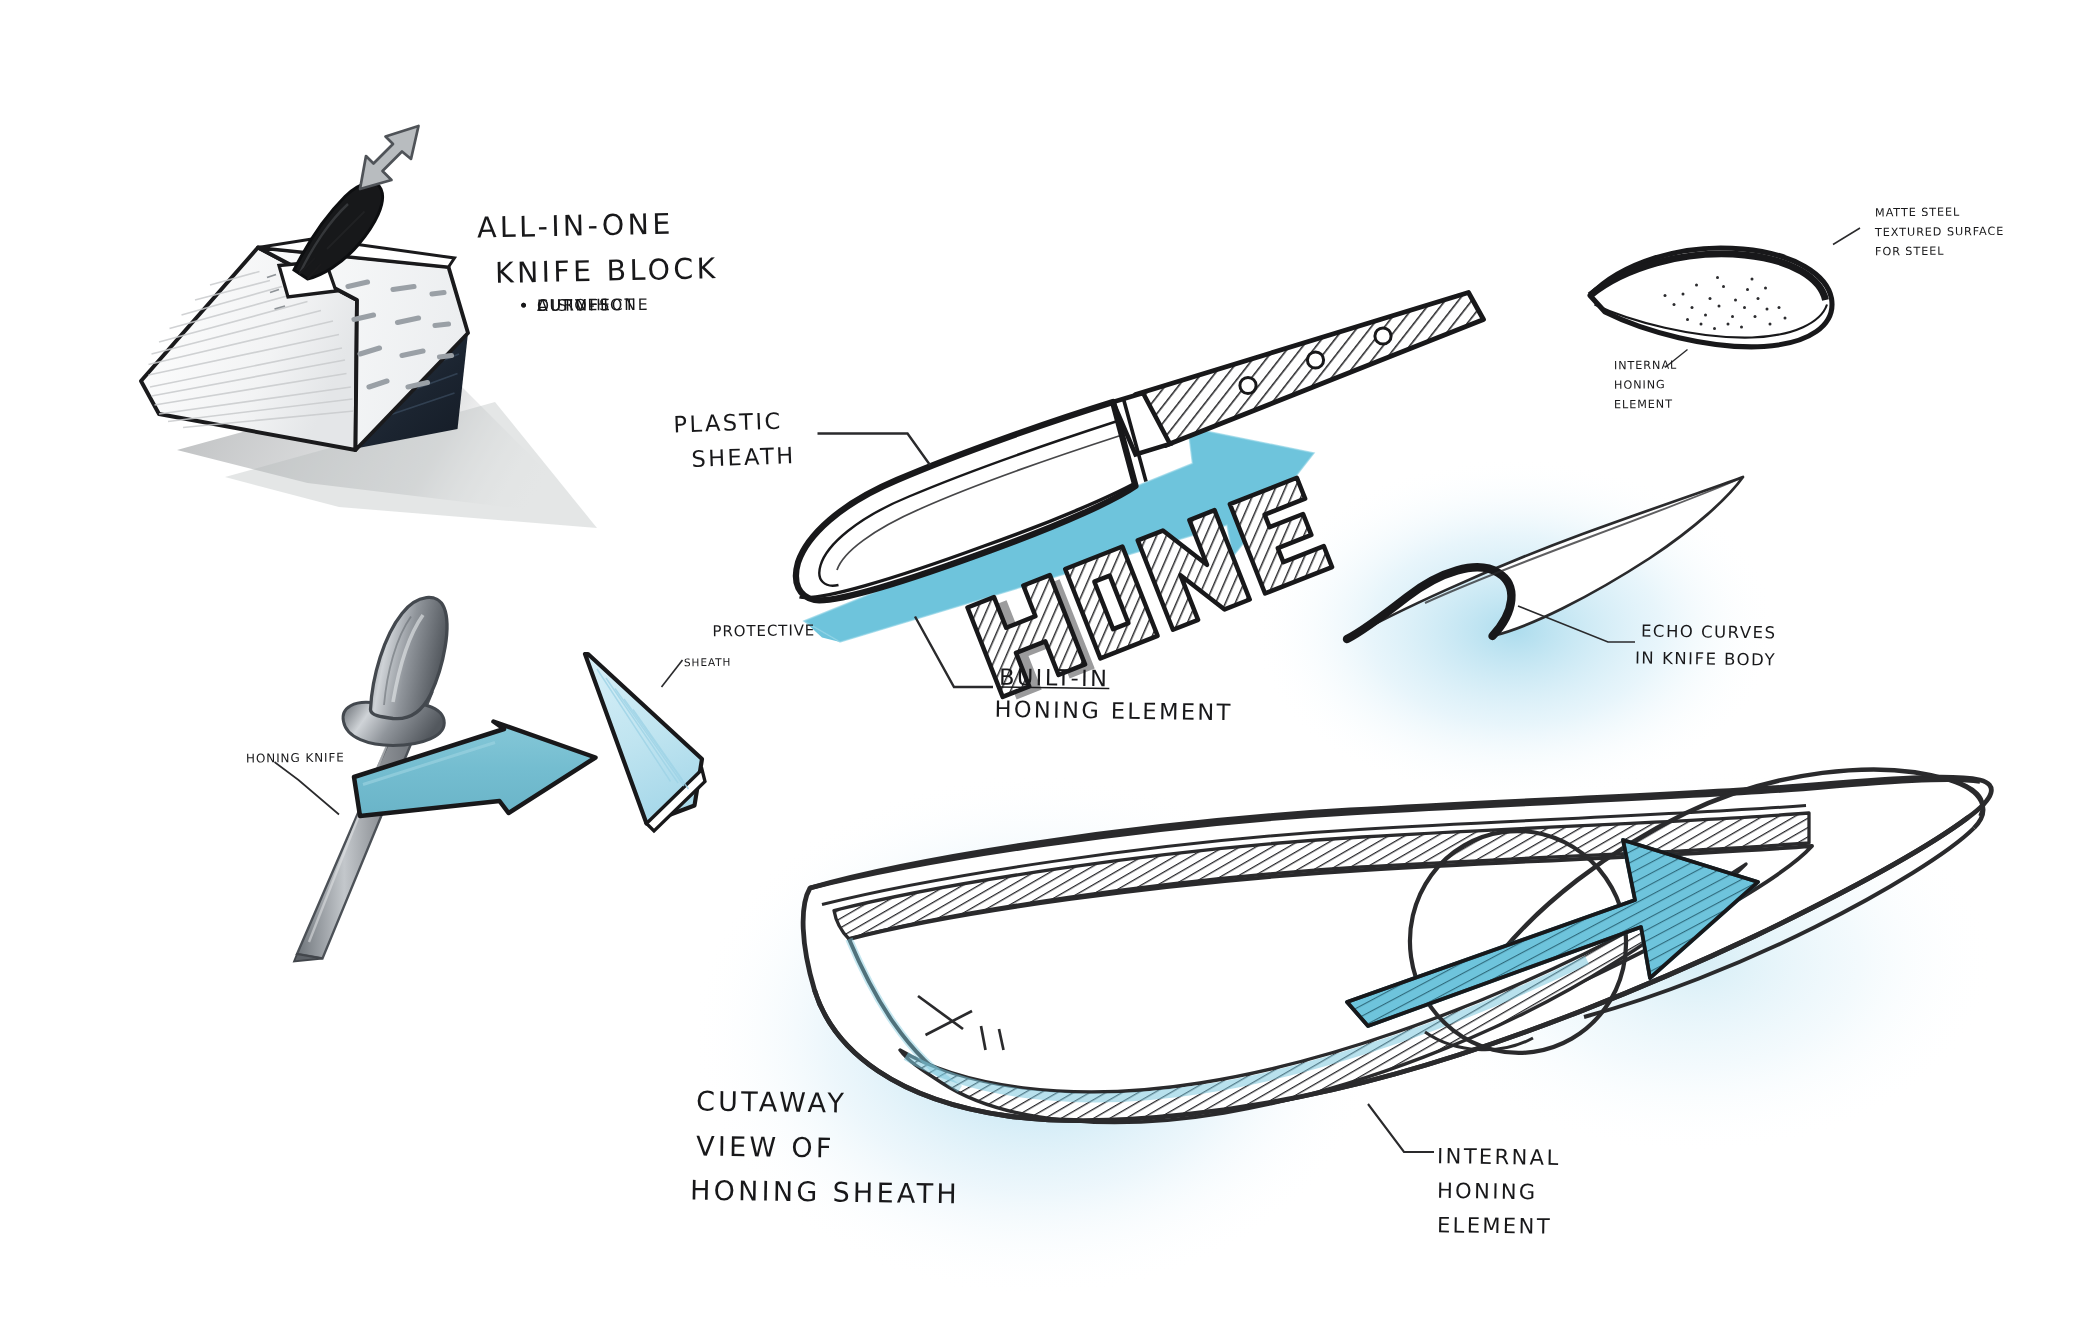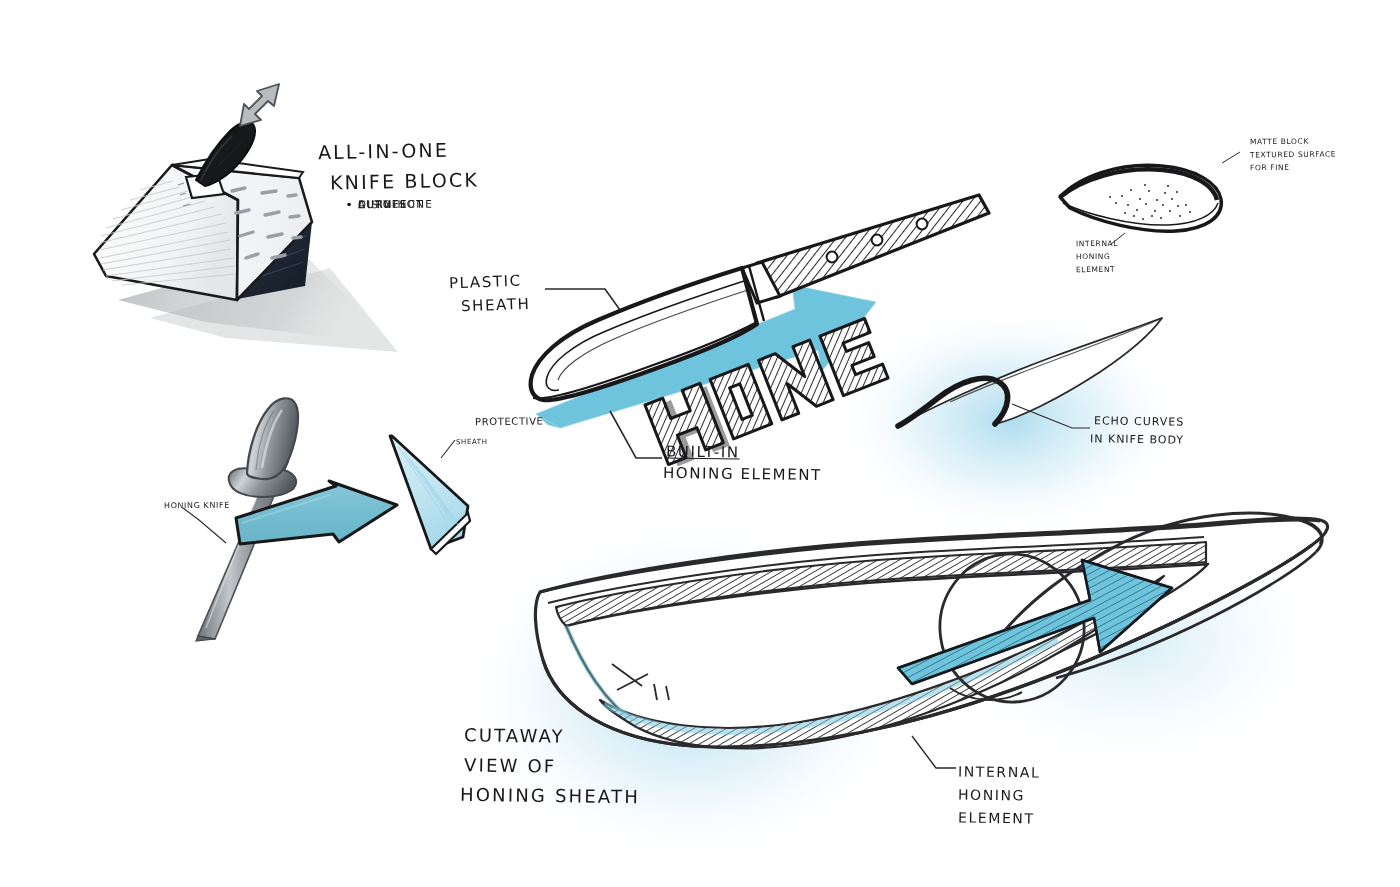--- a/index.html
+++ b/index.html
@@ -380,23 +380,23 @@
     <div class="hand bul sk4">• DISINFECT</div>
     <div class="hand bul sk4">• CURVES</div>
   </div>
 
   <div class="hand mid sk2" style="left:449px;top:272px;">PLASTIC</div>
   <div class="hand mid sk2" style="left:461px;top:295px;">SHEATH</div>
 
   <div class="hand mid sk3" style="left:666px;top:442px;text-decoration:underline;">BUILT-IN</div>
   <div class="hand mid sk3" style="left:663px;top:464px;">HONING ELEMENT</div>
 
-  <div class="hand tiny sk4" style="left:1250px;top:136px;">MATTE BLOCK</div>
+  <div class="hand tiny sk4" style="left:1250px;top:136px;">MATTE STEEL</div>
   <div class="hand tiny sk4" style="left:1250px;top:149px;">TEXTURED SURFACE</div>
-  <div class="hand tiny sk4" style="left:1250px;top:162px;">FOR FINE</div>
+  <div class="hand tiny sk4" style="left:1250px;top:162px;">FOR STEEL</div>
 
   <div class="hand tiny sk4" style="left:1076px;top:238px;">INTERNAL</div>
   <div class="hand tiny sk4" style="left:1076px;top:251px;">HONING</div>
   <div class="hand tiny sk4" style="left:1076px;top:264px;">ELEMENT</div>
 
   <div class="hand small sk3" style="left:1094px;top:414px;">ECHO CURVES</div>
   <div class="hand small sk3" style="left:1090px;top:432px;">IN KNIFE BODY</div>
 
   <div class="hand tiny sk4" style="left:164px;top:500px;font-size:8px;">HONING KNIFE</div>
 

